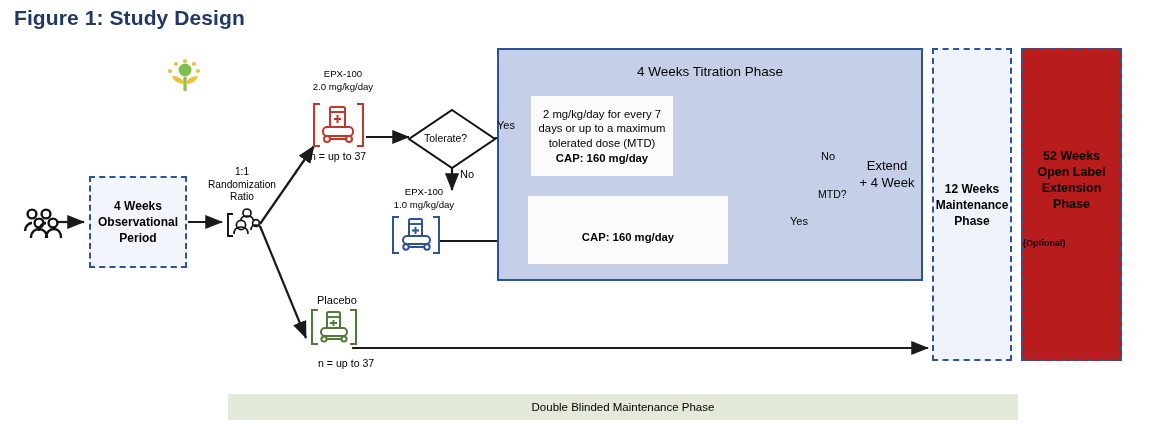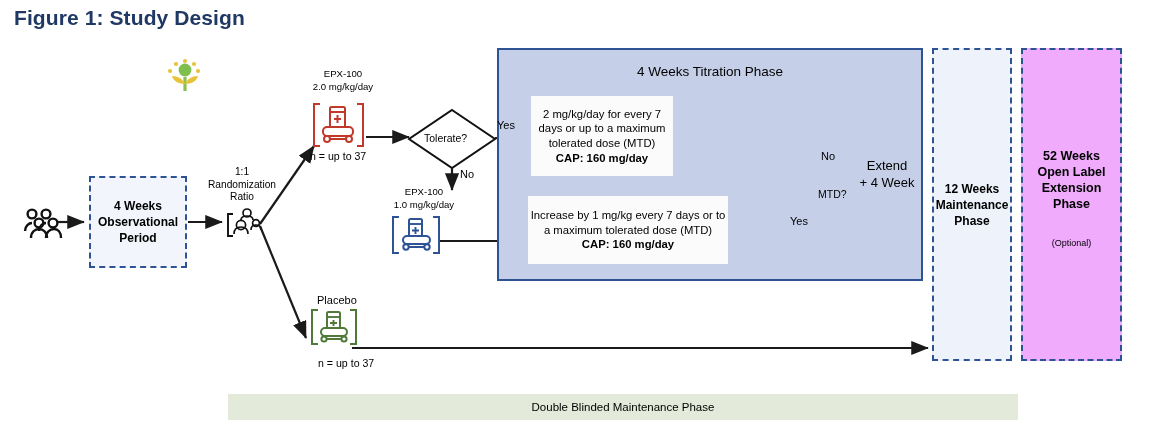--- a/index.html
+++ b/index.html
@@ -25,25 +25,25 @@
              font-size:13.5px;color:#000;}
 
   .whitebox{position:absolute;background:#FBFBFB;box-sizing:border-box;
             display:flex;align-items:center;justify-content:center;text-align:center;}
   .wb1{left:531px;top:96px;width:142px;height:80px;font-size:11.3px;line-height:14.6px;}
   .wb2{left:528px;top:196px;width:200px;height:68px;font-size:11.3px;line-height:14.6px;}
 
   .maint{left:932px;top:48px;width:80px;height:313px;background:#EEF3FB;}
   .maint .lbl{position:absolute;left:0;right:0;top:50%;transform:translateY(-50%);
               text-align:center;font-size:12px;font-weight:bold;line-height:16px;}
-  .ext{left:1021px;top:48px;width:101px;height:313px;background:#f0abfc;}
+  .ext{left:1021px;top:48px;width:101px;height:313px;background:#b91c1c;}
   .ext .lbl{position:absolute;left:0;right:0;top:42%;transform:translateY(-50%);
             text-align:center;font-size:12.5px;font-weight:bold;line-height:16px;}
-  .ext .opt{position:absolute;left:0;right:0;top:61%;text-align:center;
-            font-size:9px;font-weight:normal;}
+  .ext .opt{position:absolute;left:0;right:0;top:61%;
+            font-size:9px;font-weight:bold;}
 
   .greenbar{left:228px;top:394px;width:790px;height:26px;background:#E3EADA;
             display:flex;align-items:center;justify-content:center;font-size:11.5px;}
 
   
   .cap{position:absolute;text-align:center;font-size:9.6px;line-height:12.5px;}
   .capn{position:absolute;font-size:10.6px;}
   .mini{position:absolute;font-size:11px;}
   .rand{left:196px;top:166px;width:92px;text-align:center;font-size:10.2px;line-height:12.6px;}
   .extend{left:848px;top:157px;width:78px;text-align:center;font-size:13px;line-height:17px;}
@@ -176,21 +176,21 @@
 
 <div class="whitebox wb1">
   <div>
     <span>2 mg/kg/day for every 7 days or up to a maximum tolerated dose (MTD)</span><br>
     <b class="capb">CAP: 160 mg/day</b>
   </div>
 </div>
 
 <div class="whitebox wb2">
   <div>
-    <span>Increase by 1 mg/kg every 7 days or to a maximum tolerated dose (MTD)</span><br>
+    <br>
     <b class="capb">CAP: 160 mg/day</b>
   </div>
 </div>
 
 <div class="abs dashbox maint">
   <div class="lbl">
     <span>12 Weeks</span><br>
     <span>Maintenance</span><br>
     <span>Phase</span>
   </div>

